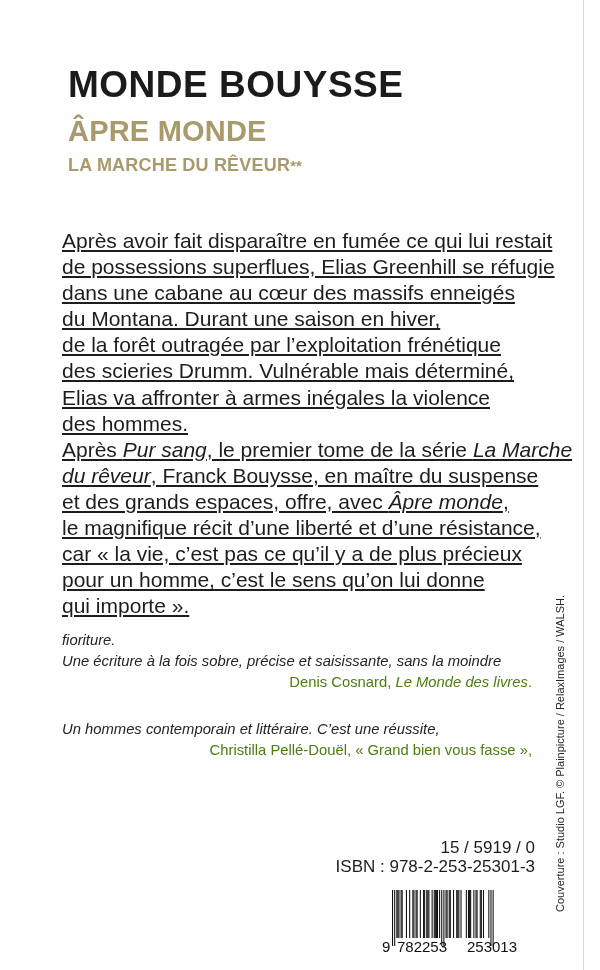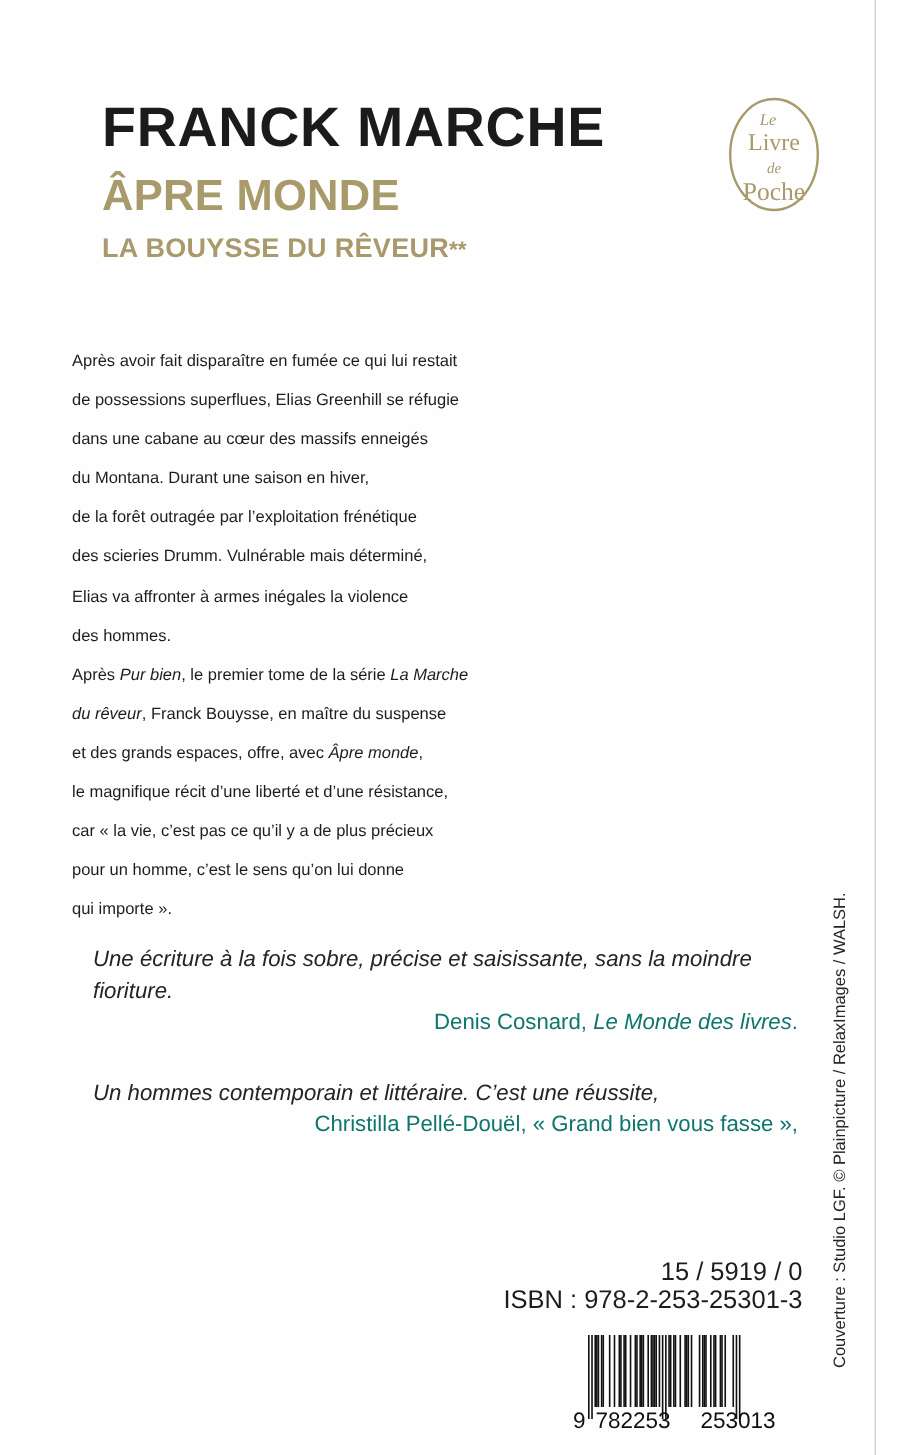--- a/index.html
+++ b/index.html
@@ -77,26 +77,27 @@
     left: 485px;
     top: 64px;
     width: 62px;
     height: 78px;
   }
   .logo svg { display: block; }
 
   
   .blurb {
     position: absolute;
-    left: 48px;
+    left: 62px;
     top: 228px;
     width: 470px;
-    font-size: 11px;
+    font-size: 21px;
     line-height: 26.1px;
     color: #1d1d1d;
+    text-decoration: underline;
   }
   .blurb .ln { white-space: nowrap; display: block; }
   .blurb i { font-style: italic; }
 
   
   .reviews {
     position: absolute;
     left: 62px;
     top: 630px;
     width: 470px;
@@ -105,21 +106,21 @@
   .review-text {
     font-style: italic;
     font-size: 14.8px;
     line-height: 21px;
     color: #242424;
   }
   .review-text .ln { display: block; white-space: nowrap; }
   .review-source {
     font-size: 14.8px;
     line-height: 21px;
-    color: #0f766e;
+    color: #4d7c0f;
     text-align: right;
     font-style: normal;
   }
   .review-source .ln { display: block; white-space: nowrap; }
   .review-source i { font-style: italic; }
 
   
   .credit {
     position: absolute;
     left: 554px;
@@ -156,64 +157,55 @@
   .barcode-wrap svg { display: block; }
 </style>
 </head>
 <body>
 
 <div class="page">
 
   <div class="edge-line"></div>
 
   <div class="header">
-    <div class="author">FRANCK MARCHE</div>
+    <div class="author">MONDE BOUYSSE</div>
     <div class="title">ÂPRE MONDE</div>
     <div class="subtitle">
-      <span>LA BOUYSSE DU RÊVEUR</span><span class="stars">**</span>
+      <span>LA MARCHE DU RÊVEUR</span><span class="stars">**</span>
     </div>
   </div>
 
-  <div class="logo">
-    <svg viewBox="0 0 62 78" width="62" height="78" aria-hidden="true">
-      <ellipse cx="31" cy="39" rx="29.2" ry="37" fill="none" stroke="#a89a6a" stroke-width="1.6"></ellipse>
-      <text x="27" y="19" font-family="'Liberation Serif', serif" font-style="italic" font-size="11" fill="#a89a6a" text-anchor="middle">Le</text>
-      <text x="31" y="36" font-family="'Liberation Serif', serif" font-size="16" fill="#a89a6a" text-anchor="middle">Livre</text>
-      <text x="31" y="51" font-family="'Liberation Serif', serif" font-style="italic" font-size="10" fill="#a89a6a" text-anchor="middle">de</text>
-      <text x="31" y="69" font-family="'Liberation Serif', serif" font-size="17" fill="#a89a6a" text-anchor="middle">Poche</text>
-    </svg>
-  </div>
 
   <div class="blurb">
     <div id="para1">
         <span class="ln"><span>Après avoir fait disparaître en fumée ce qui lui restait</span></span>
         <span class="ln"><span>de possessions superflues, Elias Greenhill se réfugie</span></span>
         <span class="ln"><span>dans une cabane au cœur des massifs enneigés</span></span>
         <span class="ln"><span>du Montana. Durant une saison en hiver,</span></span>
         <span class="ln"><span>de la forêt outragée par l’exploitation frénétique</span></span>
         <span class="ln"><span>des scieries Drumm. Vulnérable mais déterminé,</span></span>
         <span class="ln"><span>Elias va affronter à armes inégales la violence</span></span>
         <span class="ln"><span>des hommes.</span></span>
       </div>
     <div id="para2">
-        <span class="ln"><span>Après </span><i>Pur bien</i><span>, le premier tome de la série </span><i>La Marche</i></span>
+        <span class="ln"><span>Après </span><i>Pur sang</i><span>, le premier tome de la série </span><i>La Marche</i></span>
         <span class="ln"><i>du rêveur</i><span>, Franck Bouysse, en maître du suspense</span></span>
         <span class="ln"><span>et des grands espaces, offre, avec </span><i>Âpre monde</i><span>,</span></span>
         <span class="ln"><span>le magnifique récit d’une liberté et d’une résistance,</span></span>
         <span class="ln"><span>car « la vie, c’est pas ce qu’il y a de plus précieux</span></span>
         <span class="ln"><span>pour un homme, c’est le sens qu’on lui donne</span></span>
         <span class="ln"><span>qui importe ».</span></span>
       </div>
   </div>
 
   <div class="reviews" id="reviews">
       <div class="review">
         <div class="review-text">
+          <span class="ln"><span>fioriture.</span></span>
           <span class="ln"><span>Une écriture à la fois sobre, précise et saisissante, sans la moindre</span></span>
-          <span class="ln"><span>fioriture.</span></span>
         </div>
         <div class="review-source">
           <span class="ln"><span>Denis Cosnard, </span><i>Le Monde des livres</i><span>.</span></span>
         </div>
       </div>
       <div class="review">
         <div class="review-text">
           <span class="ln"><span>Un hommes contemporain et littéraire. C’est une réussite,</span></span>
         </div>
         <div class="review-source">

